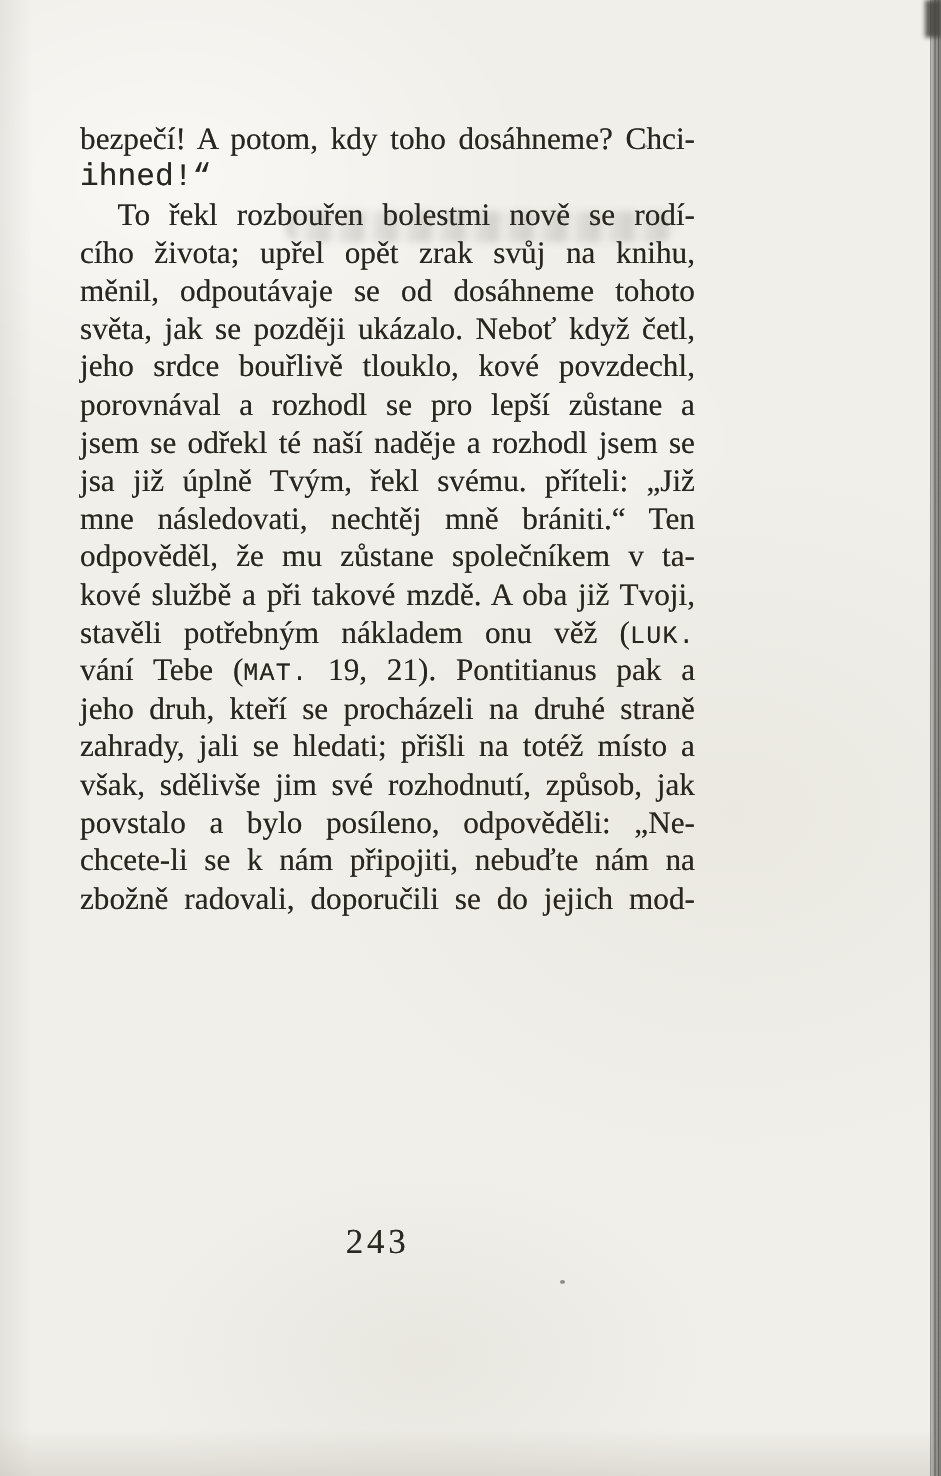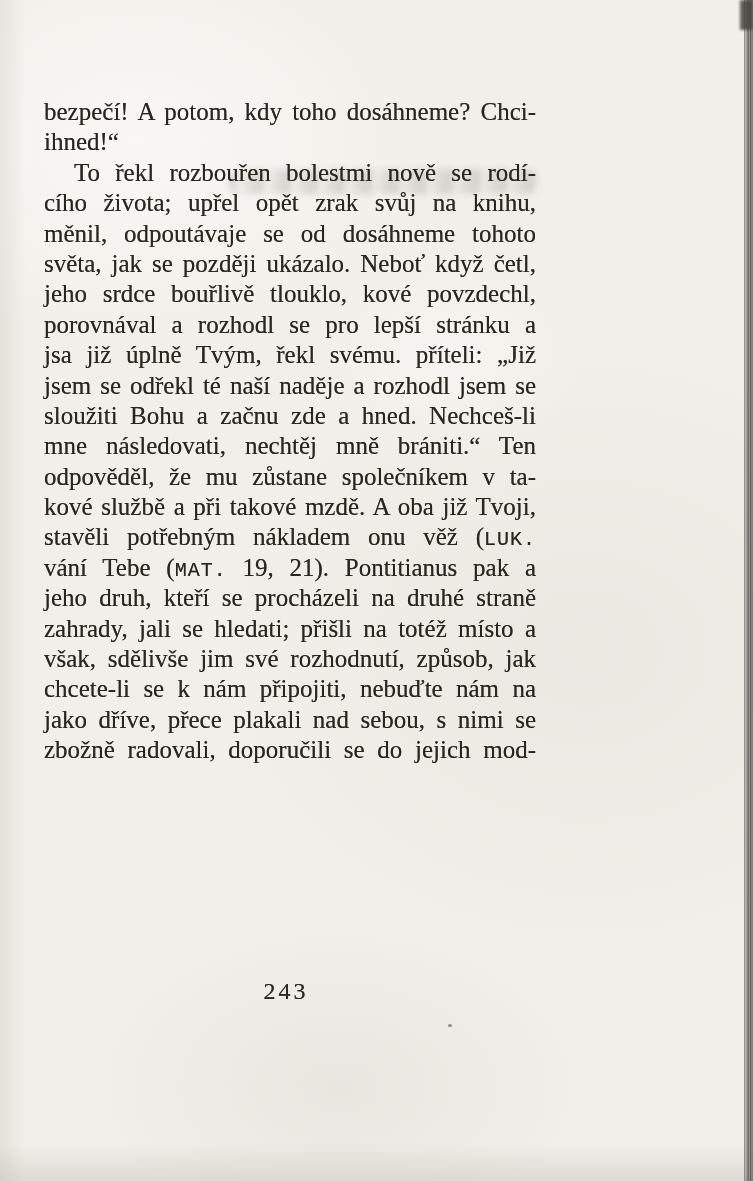--- a/index.html
+++ b/index.html
@@ -33,43 +33,43 @@
         rgba(150,148,143,0.45) 1px 3px,
         rgba(100,99,95,0.55) 3px 5px,
         rgba(165,163,157,0.40) 5px 6px),
       linear-gradient(90deg, rgba(241,239,233,0) 0%, rgba(130,129,124,0.85) 45%, rgba(103,102,97,0.95) 100%);
   }
   .corner-mark {
     position: absolute; right: 0; top: 0; width: 13px; height: 30px;
     background: #45443f; filter: blur(1.6px); opacity: 0.85;
   }
   .text-block {
-    position: absolute; left: 44px; top: 97px; width: 492px;
+    position: absolute; left: 64px; top: 97px; width: 492px;
     font-size: 25px; color: #29261f;
     text-shadow: 0 0 0.4px rgba(41,38,31,0.65);
   }
   .line {
     height: 30.4px; line-height: 30.4px;
     text-align: justify; text-align-last: justify;
     white-space: normal;
   }
   .line.indent { padding-left: 30px; }
-  .line.para-end { text-align-last: left; }
+  .line.para-end { text-align-last: left; font-family: Liberation Mono, monospace; }
   .sc { font-size: 0.8em; letter-spacing: 0.05em; font-family: Liberation Mono, monospace; }
   .smudge {
     position: absolute; left: 228px; top: 169px; width: 312px; height: 25px;
     background: repeating-linear-gradient(93deg,
       rgba(108,106,102,0.26) 0 10px,
       rgba(150,148,144,0.08) 10px 18px,
       rgba(118,116,112,0.20) 18px 27px);
     filter: blur(3px); border-radius: 12px; opacity: 0.8;
   }
   .page-number {
-    position: absolute; left: 40px; top: 978px; width: 492px;
-    text-align: center; font-size: 24px; color: #2b2822;
+    position: absolute; left: 56px; top: 978px; width: 492px;
+    text-align: center; font-size: 28px; color: #2b2822;
     letter-spacing: 3px;
     text-shadow: 0 0 0.4px rgba(41,38,31,0.65);
   }
   .speck { position: absolute; border-radius: 50%; background: #8d8b85; }
   .speck-1 { left: 448px; top: 1024px; width: 4px; height: 3px; }
   .speck-2 { left: 516px; top: 116px; width: 2px; height: 2px; opacity: 0.6; }
 </style>
 </head>
 <body>
 
@@ -80,34 +80,33 @@
   <div class="smudge"></div>
 
   <div class="text-block">
       <div class="line"><span>bezpečí! A potom, kdy toho dosáhneme? Chci-</span></div>
       <div class="line para-end"><span>ihned!“</span></div>
       <div class="line indent"><span>To řekl rozbouřen bolestmi nově se rodí-</span></div>
       <div class="line"><span>cího života; upřel opět zrak svůj na knihu,</span></div>
       <div class="line"><span>měnil, odpoutávaje se od dosáhneme tohoto</span></div>
       <div class="line"><span>světa, jak se později ukázalo. Neboť když četl,</span></div>
       <div class="line"><span>jeho srdce bouřlivě tlouklo, kové povzdechl,</span></div>
-      <div class="line"><span>porovnával a rozhodl se pro lepší stránku a</span></div>
+      <div class="line"><span>porovnával a rozhodl se pro lepší zůstane a</span></div>
+      <div class="line"><span>jsem se odřekl té naší naděje a rozhodl jsem se</span></div>
       <div class="line"><span>jsa již úplně Tvým, řekl svému. příteli: „Již</span></div>
-      <div class="line"><span>jsem se odřekl té naší naděje a rozhodl jsem se</span></div>
-      <div class="line"><span>sloužiti Bohu a začnu zde a hned. Nechceš-li</span></div>
       <div class="line"><span>mne následovati, nechtěj mně brániti.“ Ten</span></div>
       <div class="line"><span>odpověděl, že mu zůstane společníkem v ta-</span></div>
       <div class="line"><span>kové službě a při takové mzdě. A oba již Tvoji,</span></div>
       <div class="line"><span>stavěli potřebným nákladem onu věž (</span><span class="sc">LUK.</span></div>
       <div class="line"><span>vání Tebe (</span><span class="sc">MAT.</span><span> 19, 21). Pontitianus pak a</span></div>
       <div class="line"><span>jeho druh, kteří se procházeli na druhé straně</span></div>
       <div class="line"><span>zahrady, jali se hledati; přišli na totéž místo a</span></div>
       <div class="line"><span>však, sdělivše jim své rozhodnutí, způsob, jak</span></div>
+      <div class="line"><span>povstalo a bylo posíleno, odpověděli: „Ne-</span></div>
       <div class="line"><span>chcete-li se k nám připojiti, nebuďte nám na</span></div>
-      <div class="line"><span>jako dříve, přece plakali nad sebou, s nimi se</span></div>
       <div class="line"><span>zbožně radovali, doporučili se do jejich mod-</span></div>
     </div>
 
   <div class="page-number">243</div>
 
   <div class="speck speck-1"></div>
   <div class="speck speck-2"></div>
 
   <div class="page-edge"></div>
   <div class="corner-mark"></div>

